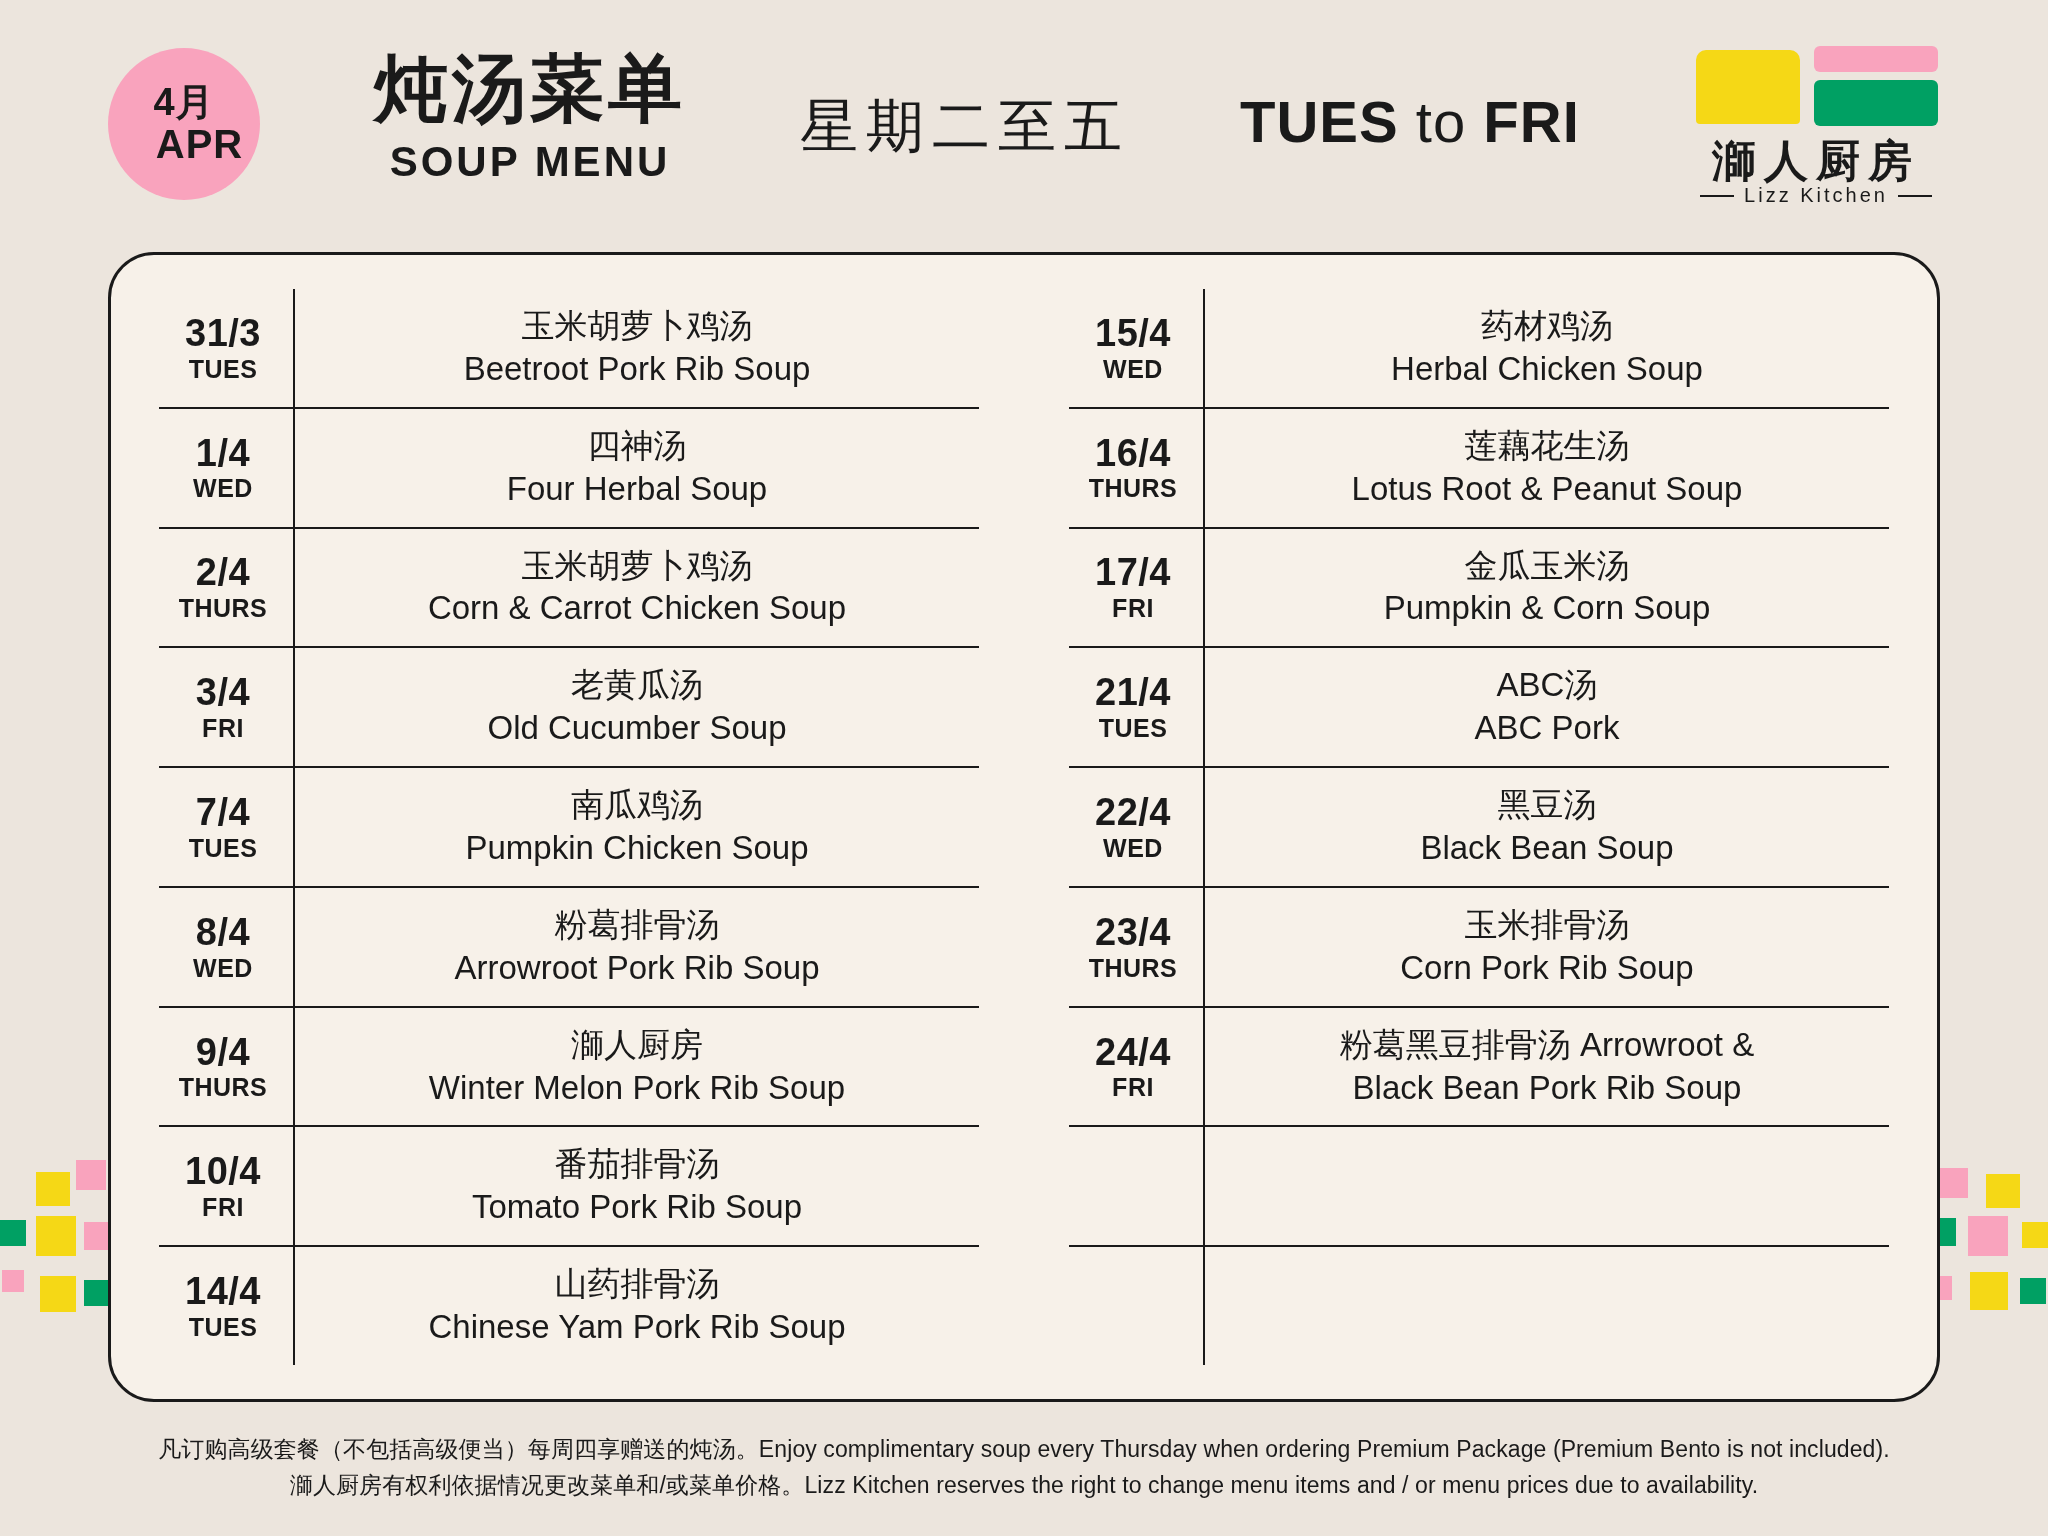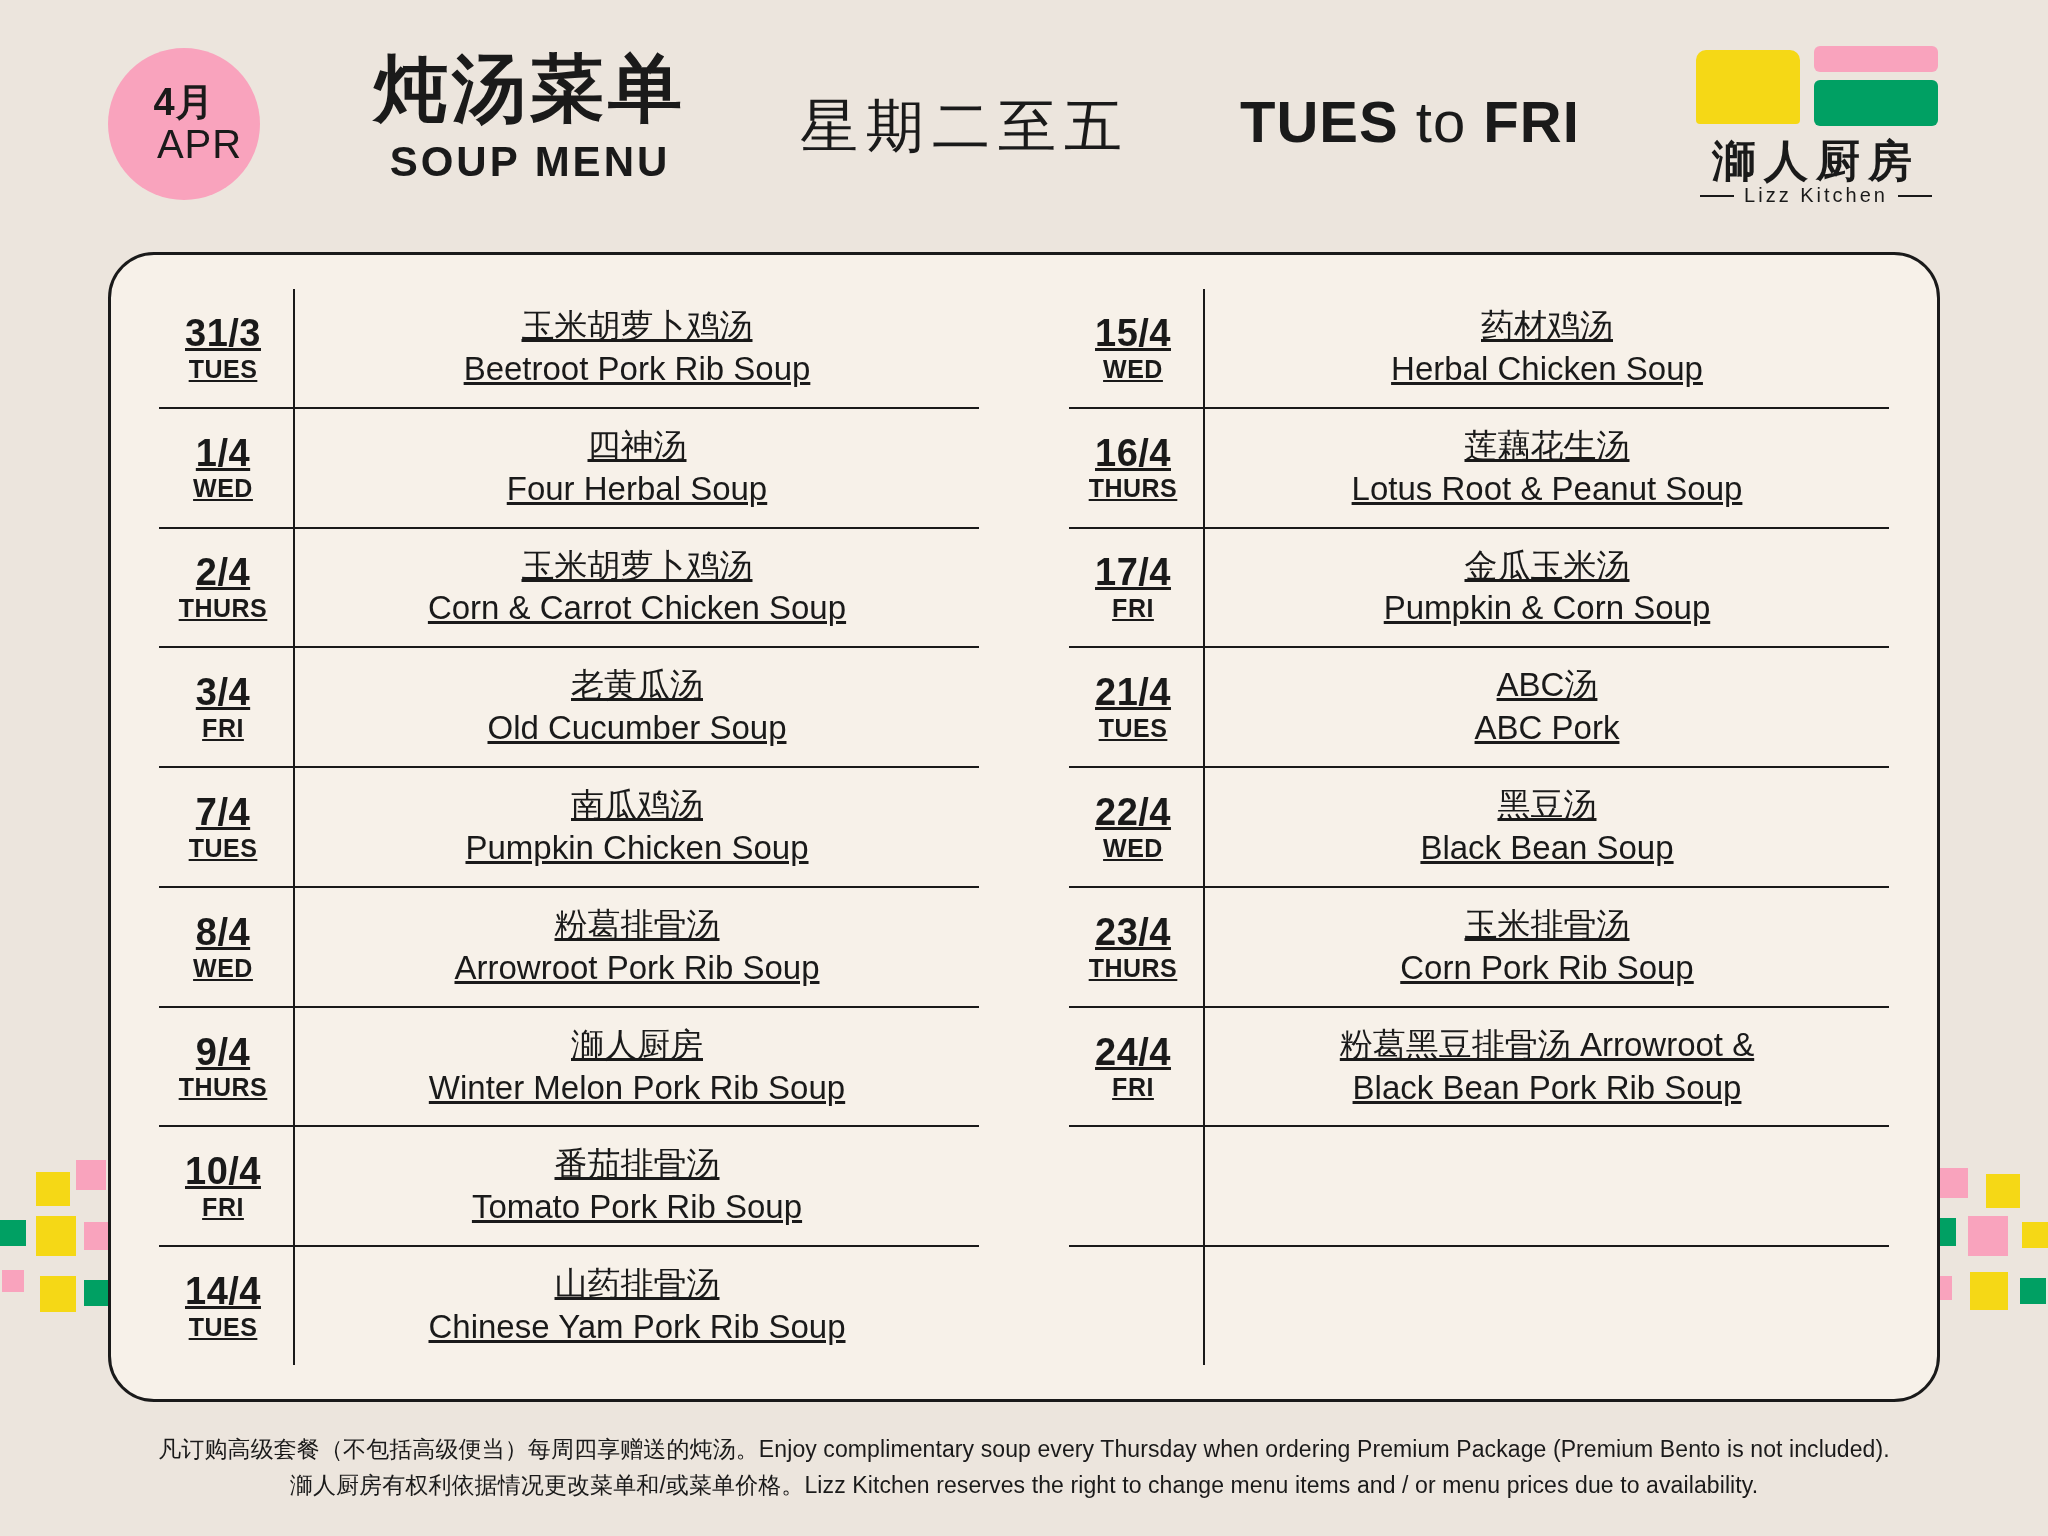--- a/index.html
+++ b/index.html
@@ -45,21 +45,21 @@
     justify-content: center;
     line-height: 1.05;
   }
   .month-badge .cn {
     font-size: 38px;
     font-weight: 700;
     letter-spacing: 1px;
   }
   .month-badge .en {
     font-size: 40px;
-    font-weight: 400;
+    font-weight: 700;
     letter-spacing: 1px;
     margin-left: 31px;
   }
   .title-block {
     position: absolute;
     left: 320px;
     top: 52px;
     width: 420px;
     text-align: center;
   }
@@ -149,21 +149,20 @@
     flex: 1;
     display: flex;
     flex-direction: column;
   }
   .row {
     flex: 1;
     display: flex;
     align-items: stretch;
     border-bottom: 2px solid #1a1a1a;
     min-height: 0;
-    text-decoration: underline;
   }
   .row:last-child { border-bottom: none; }
   .row.empty { border-bottom: 2px solid #1a1a1a; }
   .row.empty.last { border-bottom: none; }
   .date {
     width: 128px;
     display: flex;
     flex-direction: column;
     align-items: center;
     justify-content: center;

